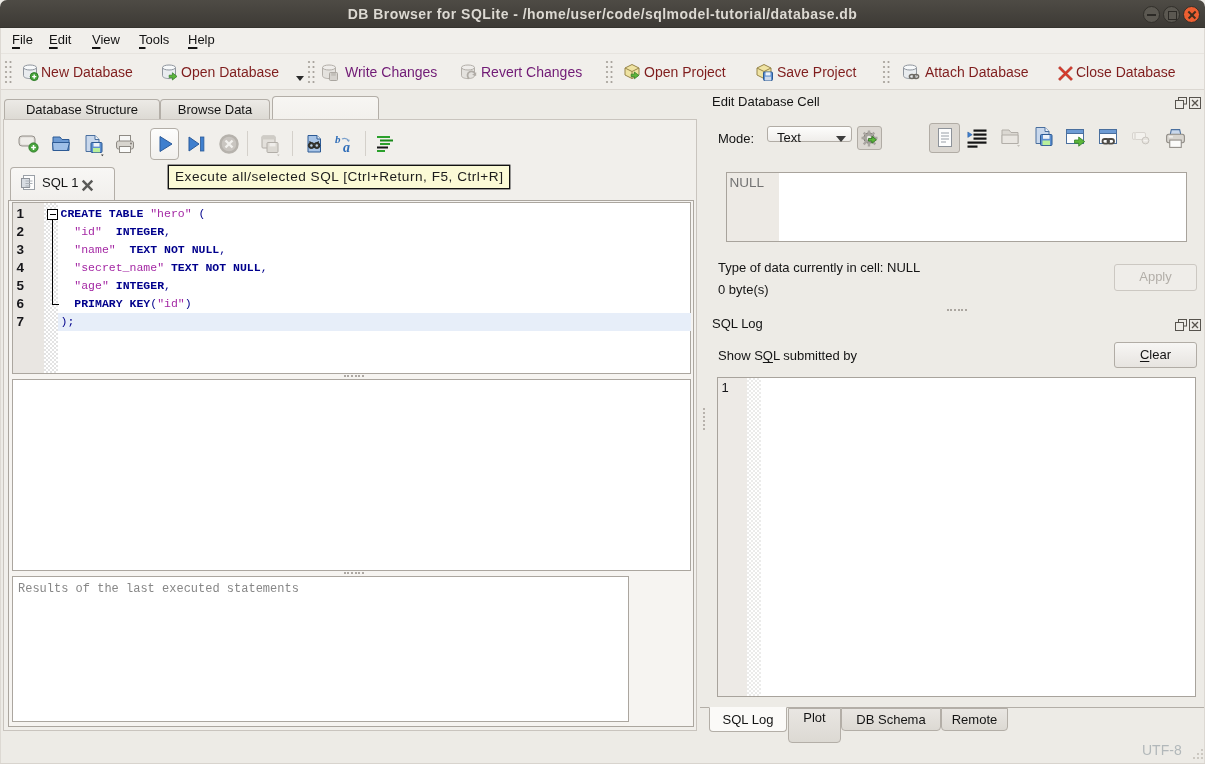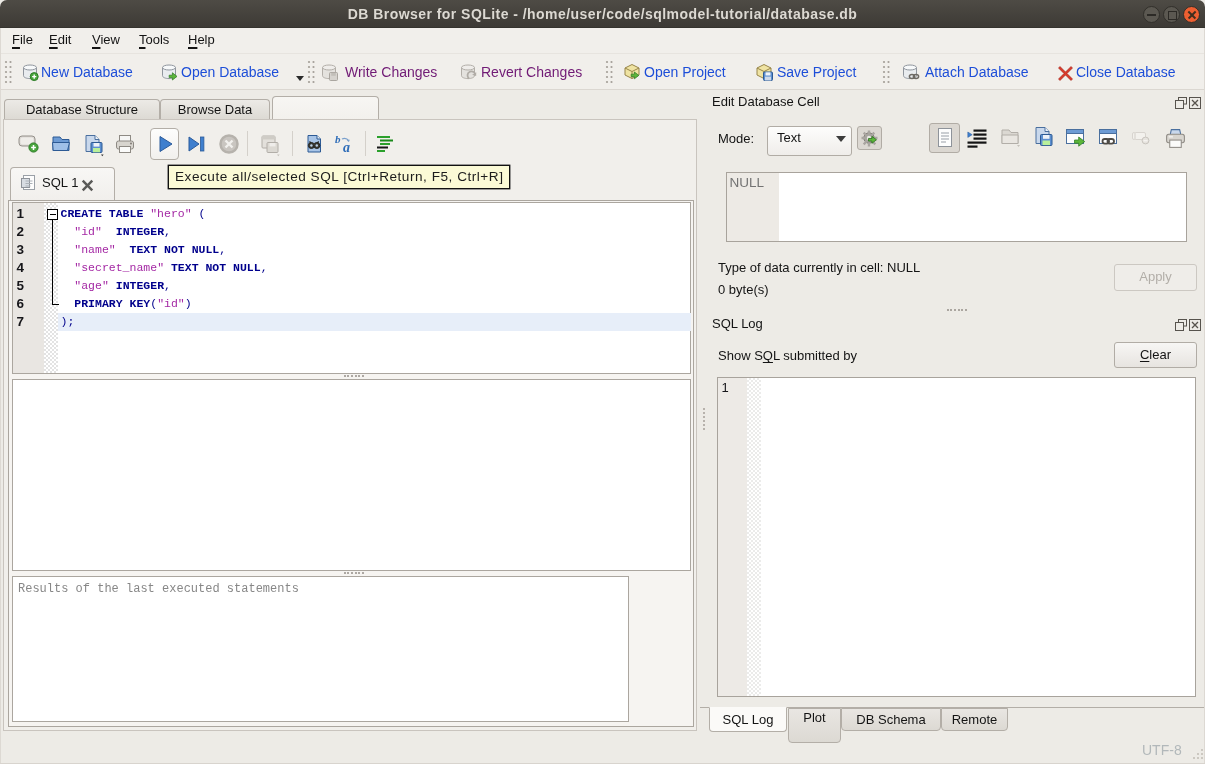--- a/index.html
+++ b/index.html
@@ -18,21 +18,21 @@
 #btnmin:after { content:""; position:absolute; left:3px; top:7px; width:9px; height:1.6px; background:#2c2a26;}
 #btnmax:after { content:""; position:absolute; left:4px; top:4px; width:7px; height:7px; border:1.6px solid #2c2a26;}
 #btncls:before, #btncls:after { content:""; position:absolute; left:2.6px; top:6.9px; width:10px; height:1.7px; background:#402e1e; }
 #btncls:before { transform:rotate(45deg);} #btncls:after { transform:rotate(-45deg);}
 
 #menubar { left:0; top:28px; width:1205px; height:26px; background:#f1efeb; border-bottom:1px solid #e7e4df;}
 .menu { top:32px; font-size:13px; color:#141414; }
 .menu u { text-decoration:underline; text-underline-offset:3px; text-decoration-thickness:1.5px; }
 
 #toolbar { left:0; top:54px; width:1205px; height:36px; background:#f1efeb; border-bottom:1px solid #dbd7d1;}
-.tlabel { top:64px; font-size:14px; color:#1d4ed8; }
+.tlabel { top:64px; font-size:14px; color:#7f1d1d; }
 .tlabel.dis { color:#701a75; }
 
 .tab { border:1px solid #b3aea7; border-bottom:none; border-radius:4px 4px 0 0;
   background:linear-gradient(#eceae6,#dcd9d3); font-size:13px; color:#141414; text-align:center; }
 #tab3 { background:linear-gradient(#f7f6f3,#f2f0ec); }
 
 #paneframe { left:3px; top:119px; width:694px; height:612px; border:1px solid #c9c4be; background:#f1efeb; }
 #innerframe { left:8px; top:200px; width:686px; height:527px; border:1px solid #aba69f; background:#f6f4f1;}
 .wpane { border:1px solid #aba69f; background:#fff; }
 
@@ -329,21 +329,21 @@
 <div class="abs h13" style="left:712px;top:94px;">Edit Database Cell</div>
 <div class="abs" style="left:1175px;top:95px;"><svg width="12" height="12" viewBox="0 0 12 12">
 <rect x="3.5" y="0.5" width="8" height="6.5" fill="none" stroke="#57534d"></rect>
 <rect x="0.5" y="3.5" width="8" height="8" fill="#edebe6" stroke="#57534d"></rect>
     </svg></div>
 <div class="abs" style="left:1189px;top:95px;"><svg width="12" height="12" viewBox="0 0 12 12">
 <rect x="0.5" y="0.5" width="11" height="11" fill="none" stroke="#57534d"></rect>
 <path d="M3 3 L9 9 M9 3 L3 9" stroke="#57534d" stroke-width="1.3"></path>
     </svg></div>
 <div class="abs h13" style="left:718px;top:131px;">Mode:</div>
-<div class="abs combo" style="left:767px;top:126px;width:85px;height:30px;">
+<div class="abs combo" style="left:767px;top:126px;width:85px;height:16px;">
   <span class="abs" style="left:9px;top:3px;font-size:13px;color:#141414;">Text</span>
   <span class="abs" style="left:68px;top:9px;width:0;height:0;border-left:5px solid transparent;border-right:5px solid transparent;border-top:6px solid #3c3c3c;"></span>
 </div>
 <div class="abs btn" style="left:857px;top:126px;width:25px;height:24px;background:#dcd8d2;"></div>
 <div class="abs" style="left:860px;top:129px;"><svg width="19" height="19" viewBox="0 0 19 19">
 <circle cx="9" cy="9" r="5.2" fill="#a9a5a0" stroke="#807c76"></circle>
 <g stroke="#a9a5a0" stroke-width="2.4">
         <path d="M9 1.5v4 M9 13.5v4 M1.5 9h4 M13.5 9h4 M3.7 3.7l2.8 2.8 M12.5 12.5l2.8 2.8 M14.3 3.7l-2.8 2.8 M6.5 12.5l-2.8 2.8"></path>
       </g>
 <circle cx="9" cy="9" r="2.2" fill="#e8e6e2"></circle>

